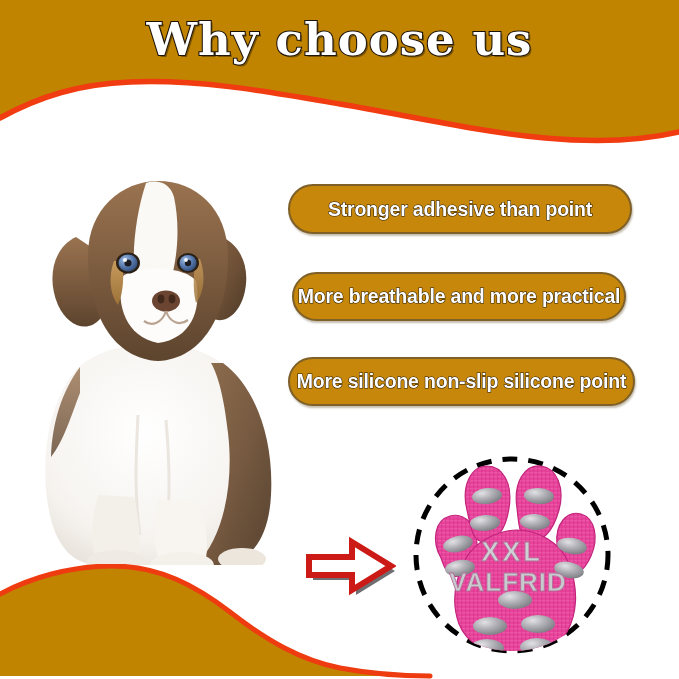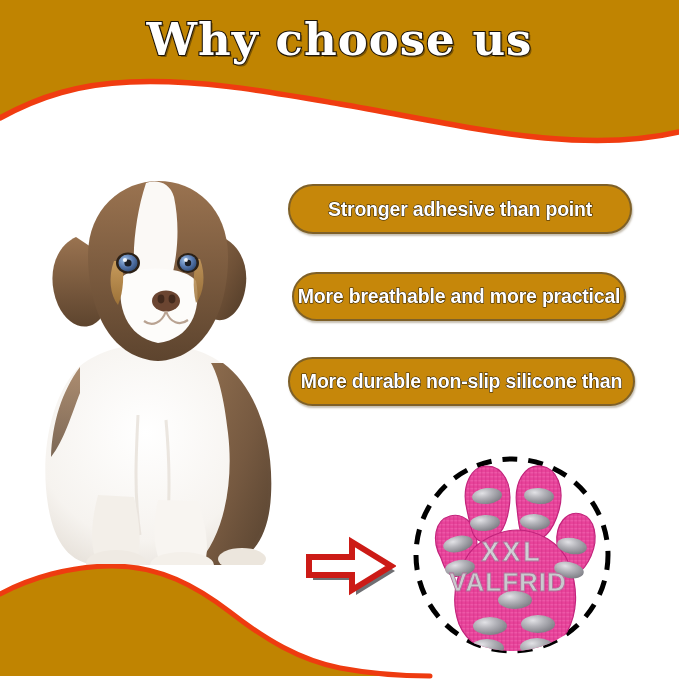--- a/index.html
+++ b/index.html
@@ -204,21 +204,21 @@
     </svg>
   </div>
 
   <div class="pill" id="pill-0">
     <span class="pill-label">Stronger adhesive than point</span>
   </div>
   <div class="pill" id="pill-1">
     <span class="pill-label">More breathable and more practical</span>
   </div>
   <div class="pill" id="pill-2">
-    <span class="pill-label">More durable non-slip silicone than</span>
+    <span class="pill-label">More silicone non-slip silicone point</span>
   </div>
 
   <div id="arrow">
     <svg width="96" height="66" viewBox="0 0 96 66">
 
       <path d="M9,27 L52,27 L52,12 L91,36 L52,60 L52,45 L9,45 Z" fill="#6f6f73" transform="translate(4,5)"></path>
 
       <path d="M9,27 L52,27 L52,12 L91,36 L52,60 L52,45 L9,45 Z" fill="#ffffff" stroke="#cc1b16" stroke-width="6" stroke-linejoin="miter"></path>
     </svg>
   </div>

